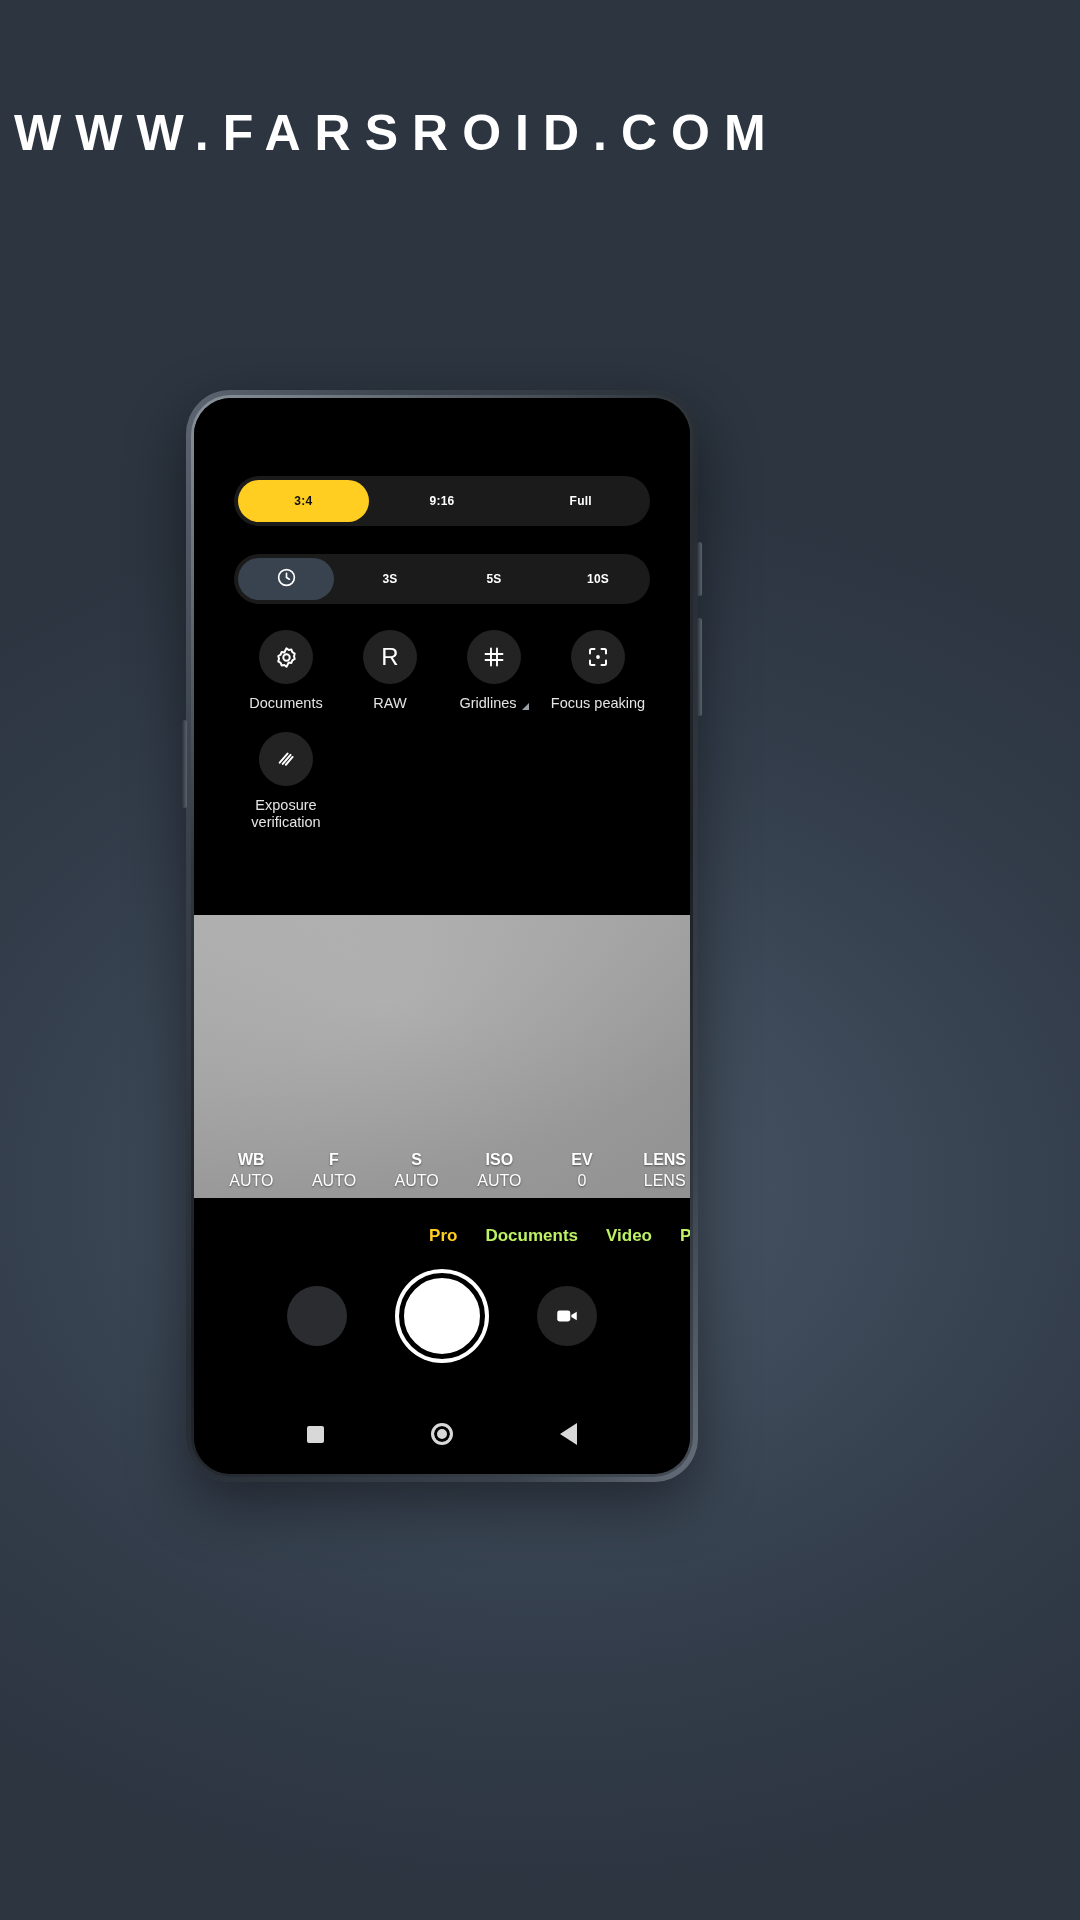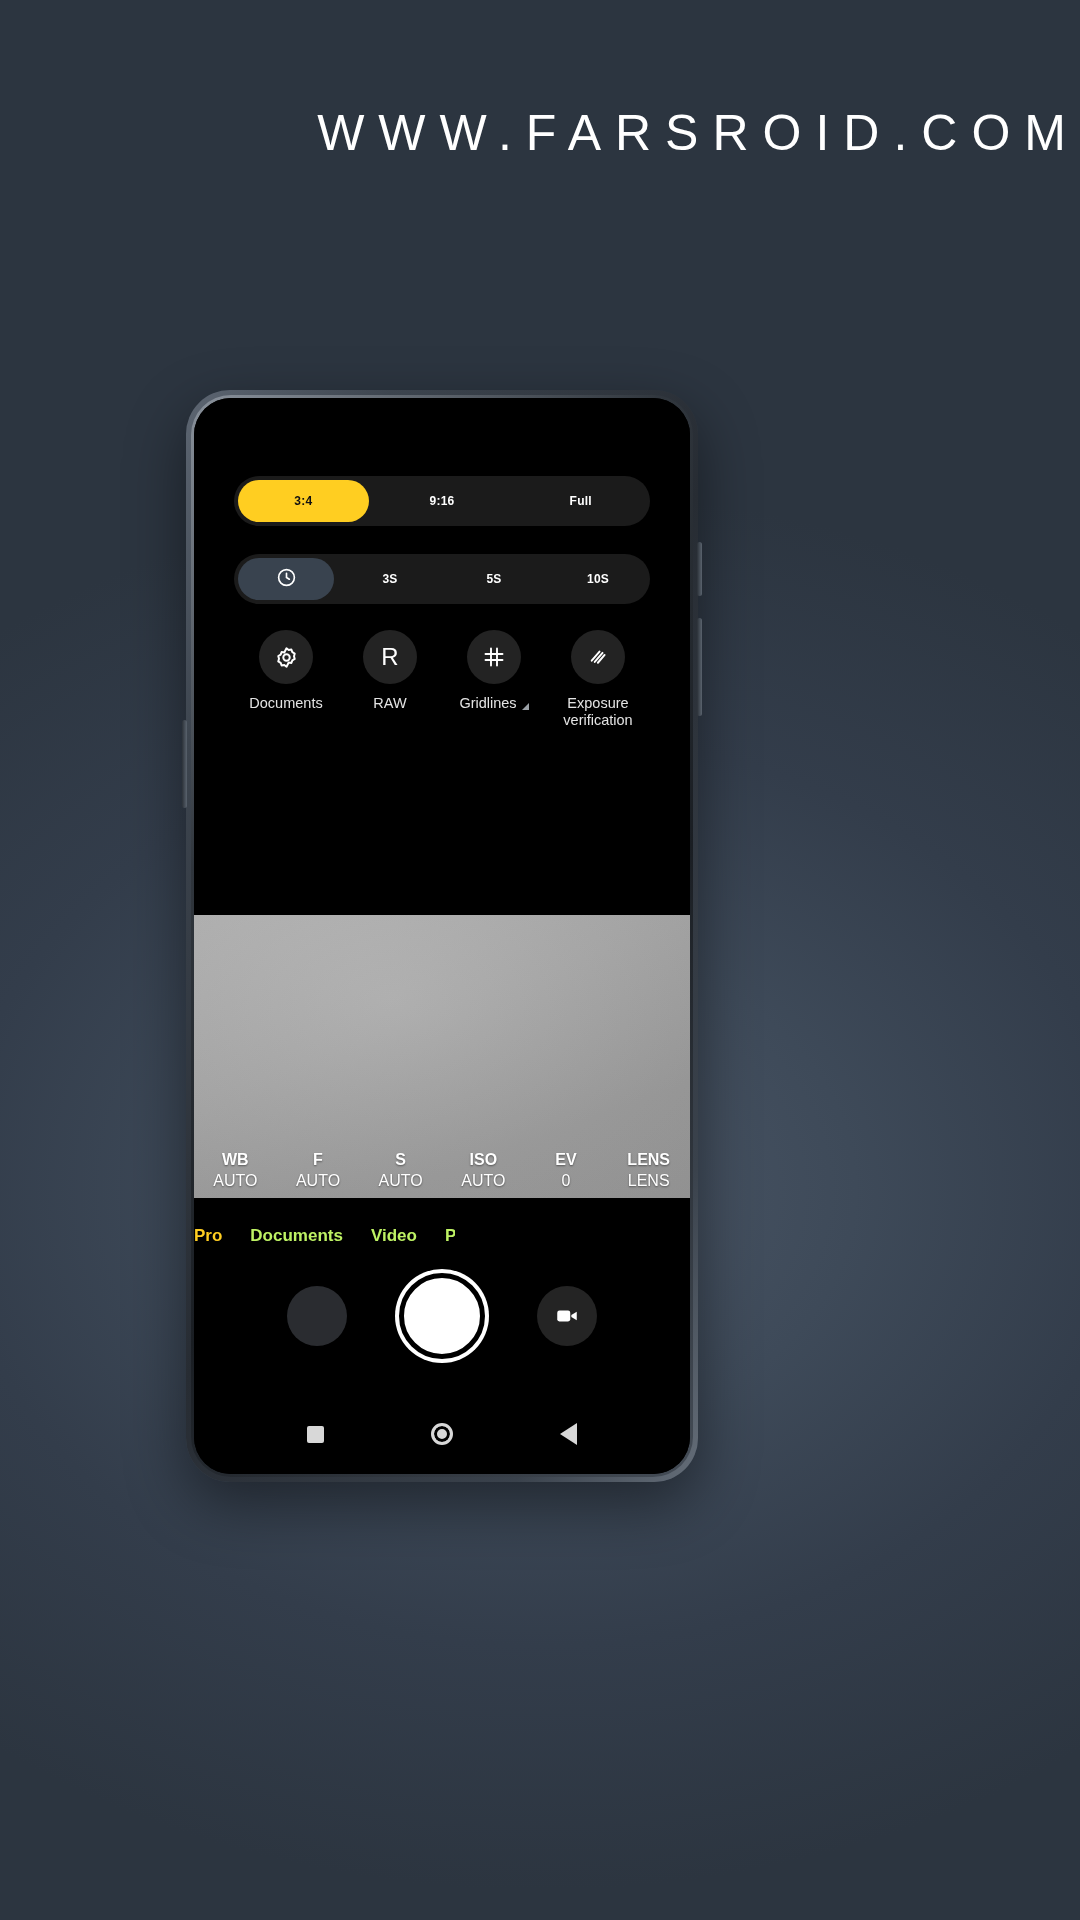--- a/index.html
+++ b/index.html
@@ -20,24 +20,24 @@
       radial-gradient(ellipse 900px 700px at 50% 62%, #4a5666 0%, #3e4a59 35%, #333d4b 65%, #2c3540 100%),
       #2e3742;
   }
 
   
   #watermark {
     position: absolute;
     top: 104px;
     left: 0;
     width: 1080px;
-    text-align: right;
+    text-align: left;
     color: #ffffff;
     font-size: 50px;
-    font-weight: normal;
+    font-weight: bold;
     letter-spacing: 14px;
     text-indent: 14px;
     font-family: "Liberation Sans", sans-serif;
   }
 
   
   #phone {
     position: absolute;
     left: 186px;
     top: 390px;
@@ -196,21 +196,21 @@
   #preview::after {
     content: "";
     position: absolute;
     inset: 0;
     background: radial-gradient(ellipse at 40% 30%, rgba(255,255,255,0.08), rgba(0,0,0,0.06));
   }
 
   
   #pro-strip {
     position: absolute;
-    left: 0;
+    left: 16px;
     bottom: 8px;
     width: 100%;
     display: flex;
     z-index: 2;
   }
   .pro-item {
     flex: 1 1 0;
     display: flex;
     flex-direction: column;
     align-items: center;
@@ -239,20 +239,21 @@
   }
 
   #mode-tabs {
     position: absolute;
     top: 18px;
     left: 0;
     width: 100%;
     height: 40px;
     display: flex;
     align-items: center;
+    justify-content: flex-end;
     gap: 28px;
     padding-right: 0;
     overflow: hidden;
   }
   .mode-tab {
     color: #bef264;
     font-size: 17px;
     font-weight: bold;
     white-space: nowrap;
   }
@@ -394,20 +395,32 @@
                 <svg width="24" height="24" viewBox="0 0 24 24" fill="none" stroke="#ffffff" stroke-width="1.9" stroke-linecap="round">
                   <path d="M9 3.5v17M15 3.5v17M3.5 9h17M3.5 15h17"></path>
                 </svg>
               </div>
               <div class="toggle-label label-row">
                 <span>Gridlines</span>
                 <span class="corner-tri"></span>
               </div>
             </div>
 
+            <div class="toggle-cell">
+              <div class="toggle-circle">
+                <svg width="24" height="24" viewBox="0 0 24 24" fill="none" stroke="#ffffff" stroke-width="2" stroke-linecap="round">
+                  <path d="M4 8.5V5.5a1.5 1.5 0 0 1 1.5-1.5H8.5"></path>
+                  <path d="M15.5 4h3A1.5 1.5 0 0 1 20 5.5v3"></path>
+                  <path d="M20 15.5v3a1.5 1.5 0 0 1-1.5 1.5h-3"></path>
+                  <path d="M8.5 20h-3A1.5 1.5 0 0 1 4 18.5v-3"></path>
+                  <circle cx="12" cy="12" r="1.9" fill="#ffffff" stroke="none"></circle>
+                </svg>
+              </div>
+              <div class="toggle-label">Focus peaking</div>
+            </div>
 
             <div class="toggle-cell">
               <div class="toggle-circle">
                 <svg width="26" height="26" viewBox="0 0 24 24" fill="none" stroke="#ffffff" stroke-width="1.8" stroke-linecap="round">
                   <path d="M6.2 15.4L13.4 7.0"></path>
                   <path d="M9.0 16.6L16.2 8.2"></path>
                   <path d="M11.9 17.3L18.1 10.1"></path>
                 </svg>
               </div>
               <div class="toggle-label">Exposure verification</div>

